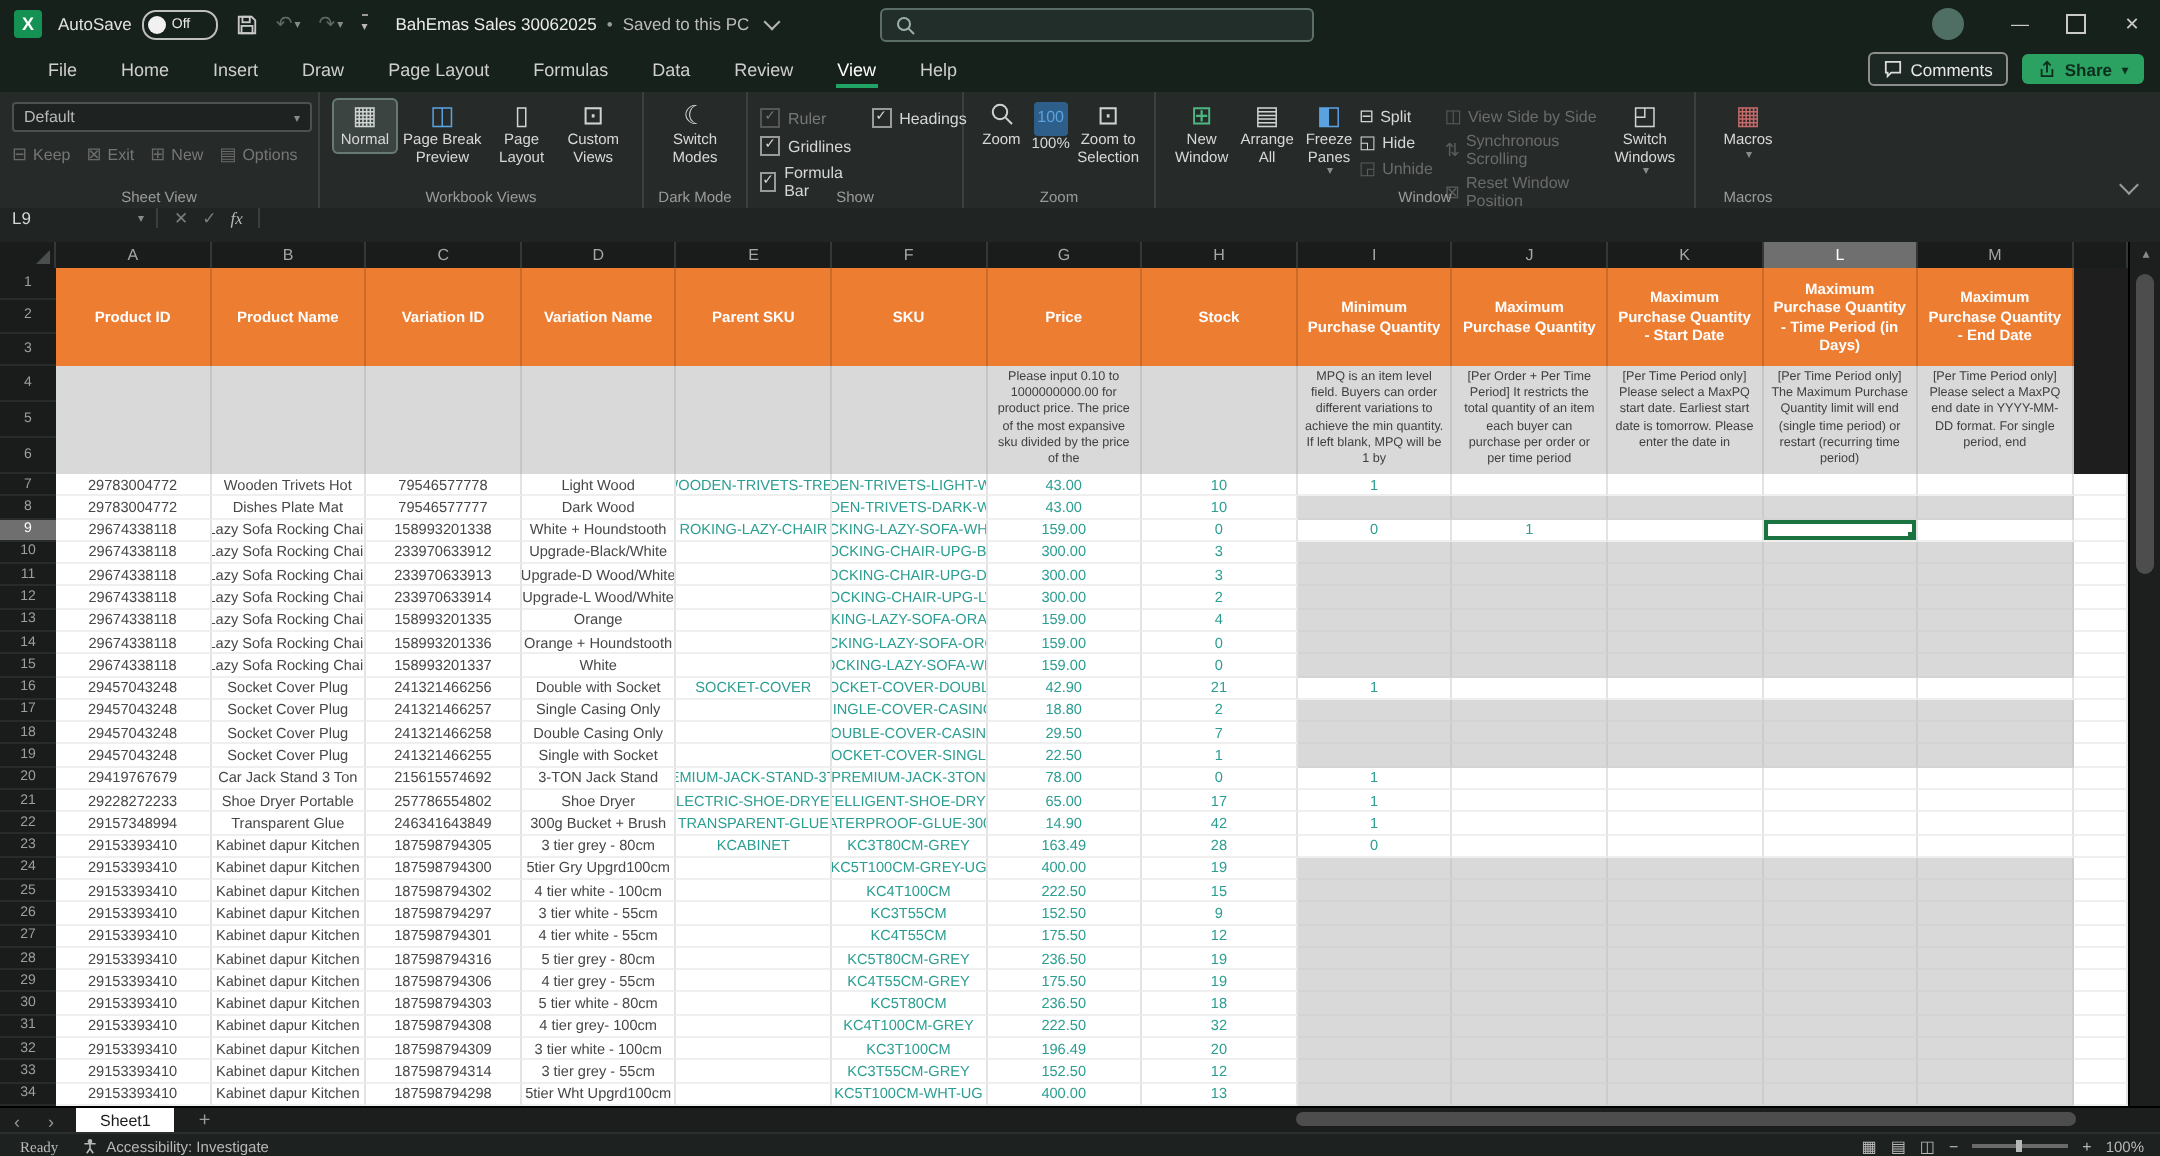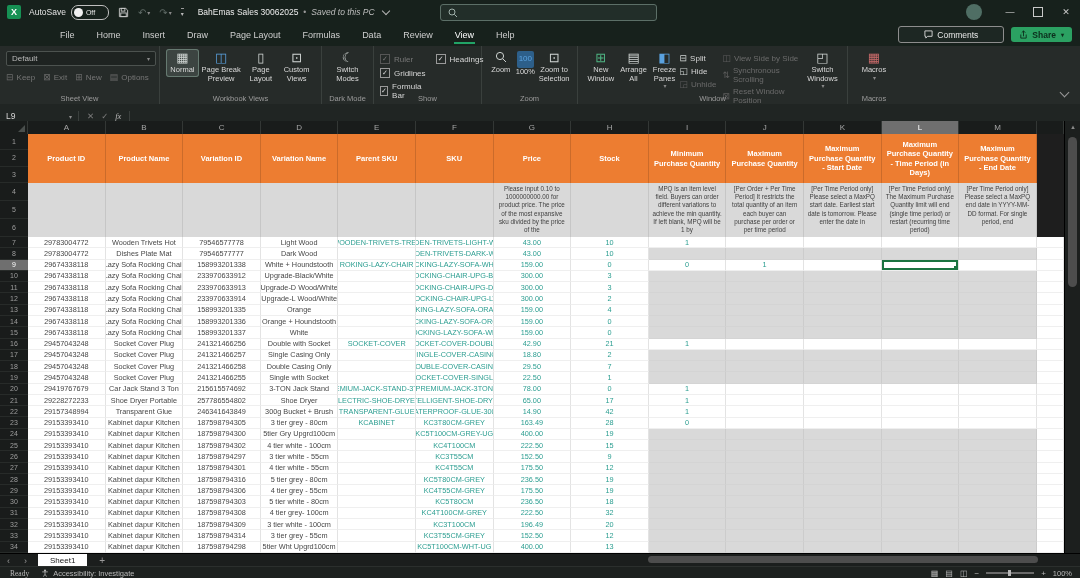--- a/index.html
+++ b/index.html
@@ -11,38 +11,38 @@
   .tb{left:0;top:0;width:1080px;height:24px;background:#17211c;display:flex;align-items:center;color:#d9d9d9;font-size:8.5px;}
   .xlicon{width:14px;height:14px;margin:0 8px 0 7px;background:#169154;border-radius:2px;color:#fff;font-weight:bold;font-size:9px;display:flex;align-items:center;justify-content:center;}
   .aslabel{margin-right:5px;color:#e2e2e2;}
   .pill{width:36px;height:13px;border:1px solid #bfbfbf;border-radius:7px;display:flex;align-items:center;background:#17211c;}
   .knob{width:9px;height:9px;border-radius:50%;background:#f1f1f1;margin-left:2px;}
   .pill span{font-size:7px;color:#e8e8e8;margin-left:3px;}
   .qbtn{margin-left:9px;color:#b9b9b9;font-size:10px;display:flex;align-items:center;}
   .qbtn.dis{color:#5f6a66;}
   .tinyarrow{font-size:6px;margin-left:1px;color:#8a8a8a;}
   .doctitle{margin-left:14px;display:flex;align-items:center;gap:5px;color:#ececec;}
-  .docstatus{color:#bdbdbd;font-style:italic;}
+  .docstatus{color:#bdbdbd;}
   .chev{width:5px;height:5px;border-right:1px solid #b5b5b5;border-bottom:1px solid #b5b5b5;transform:rotate(45deg);margin-left:3px;margin-top:-3px;}
   .search{position:absolute;left:440px;top:4px;width:208px;height:15px;background:#222e29;border:1px solid #5c6f67;border-radius:3px;display:flex;align-items:center;padding-left:7px;gap:5px;}
   .search input{background:transparent;border:none;outline:none;color:#cfd8d4;font-size:8.5px;width:160px;font-family:"Liberation Sans",sans-serif;margin-top:41px;}
   .search input::placeholder{color:#9fb0aa;}
   .tbright{position:absolute;right:0;top:0;height:24px;display:flex;align-items:center;}
   .avatar{width:16px;height:16px;border-radius:50%;background:#4f6e64;margin-right:14px;}
   .winbtn{width:28px;height:24px;display:flex;align-items:center;justify-content:center;color:#c9c9c9;font-size:9px;}
   .restore{width:8px;height:8px;border:1px solid #c9c9c9;}
 
   
   .mb{left:0;top:24px;width:1080px;height:22px;background:#17211c;display:flex;align-items:center;}
-  #tabs{display:flex;align-items:center;padding-left:13px;gap:0;margin-left:36px;}
+  #tabs{display:flex;align-items:center;padding-left:13px;gap:0;}
   .mtab{color:#cfcfcf;font-size:9px;padding:4px 11px 5px 11px;position:relative;}
   .mtab.act{color:#ffffff;}
   .mtab.act::after{content:"";position:absolute;left:10px;right:10px;bottom:1px;height:2px;background:#21a366;}
   .mbright{position:absolute;right:8px;top:26px;display:flex;gap:7px;align-items:center;}
-  .cmtbtn{height:15px;border:1px solid #8d8d8d;border-radius:3px;display:flex;align-items:center;gap:4px;padding:0 25px;color:#e8e8e8;font-size:8.5px;background:#1d2723;}
+  .cmtbtn{height:15px;border:1px solid #8d8d8d;border-radius:3px;display:flex;align-items:center;gap:4px;padding:0 7px;color:#e8e8e8;font-size:8.5px;background:#1d2723;}
   .sharebtn{height:15px;border-radius:3px;display:flex;align-items:center;gap:4px;padding:0 8px;background:#2ba162;color:#0c2e1c;font-size:8.5px;font-weight:bold;}
   .sharebtn .tinyarrow{color:#0c2e1c;}
 
   
   .rb{left:0;top:46px;width:1080px;height:58px;background:#262b29;border-bottom:1px solid #0b0e0d;display:flex;}
   .rgroup{position:relative;height:58px;border-right:1px solid #3a403d;display:flex;align-items:flex-start;padding:3px 6px 0 6px;box-sizing:border-box;}
   .glabel{position:absolute;bottom:1px;left:0;right:0;text-align:center;font-size:7.5px;color:#9b9b9b;}
   .bigbtn{display:flex;flex-direction:column;align-items:center;justify-content:flex-start;width:40px;padding:2px 1px;border-radius:3px;color:#d8d8d8;font-size:7.5px;text-align:center;line-height:1.15;}
   .bigbtn .bicon{font-size:13px;line-height:14px;height:15px;color:#cfd4d2;}
   .bigbtn.on{background:#3c4441;box-shadow:inset 0 0 0 1px #667a71;}
@@ -61,21 +61,21 @@
   .ck.dis .box{border-color:#565656;color:#777;}
   .smallcol{display:flex;flex-direction:column;gap:3px;padding-top:4px;}
   .smb{display:flex;align-items:center;gap:3px;font-size:8px;color:#d6d6d6;}
   .smb .mi{font-size:9px;color:#cfd4d2;}
   .smb.dis{color:#6b6b6b;}
   .smb.dis .mi{color:#5c5c5c;}
   .collapse{position:absolute;right:12px;bottom:8px;}
   .chevdark{width:6px;height:6px;border-right:1px solid #9a9a9a;border-bottom:1px solid #9a9a9a;transform:rotate(45deg);}
 
   
-  .fb{left:0;top:104px;width:1080px;height:17px;background:#202523;border-bottom:1px solid #000;display:flex;align-items:flex-end;}
+  .fb{left:0;top:104px;width:1080px;height:17px;background:#202523;border-bottom:1px solid #000;display:flex;align-items:flex-start;}
   .namebox{width:66px;display:flex;align-items:center;justify-content:space-between;padding:0 6px;color:#d6d6d6;font-size:8.5px;background:#202523;border-right:1px solid #3a3f3d;}
   .fbicons{display:flex;align-items:center;gap:7px;padding:0 8px;border-right:1px solid #3a3f3d;color:#7c7c7c;font-size:8.5px;}
   .fx{font-family:"Liberation Serif",serif;font-style:italic;color:#b9b9b9;}
   .finput{flex:1;background:#1b201e;}
 
   
   .ch{left:0;top:121px;width:1064px;height:13px;background:#191c1b;display:flex;border-bottom:1px solid #3a3e3c;}
   .corner{width:28px;height:13px;border-right:1px solid #333735;position:relative;}
   .corner::after{content:"";position:absolute;right:2px;bottom:2px;border-left:7px solid transparent;border-bottom:7px solid #4a4f4d;}
   .colh{width:77.6px;height:13px;box-sizing:border-box;border-right:1px solid #333735;color:#a6a6a6;font-size:8px;display:flex;align-items:center;justify-content:center;}

